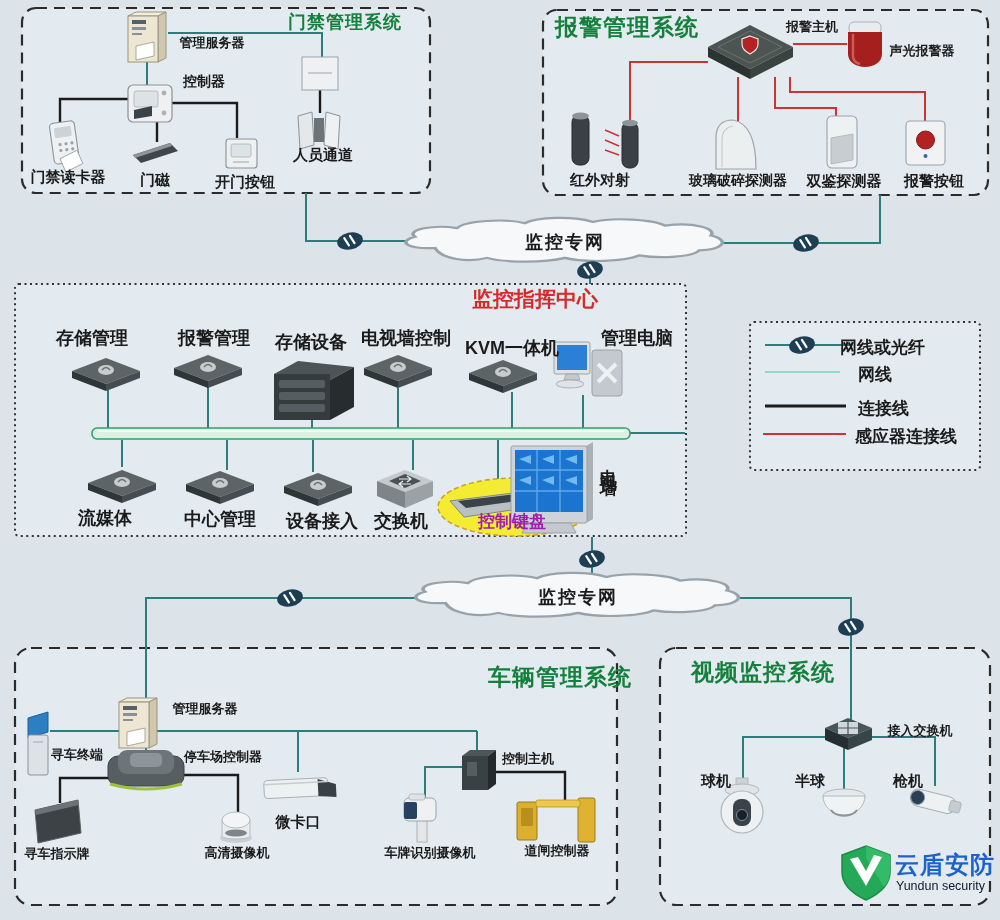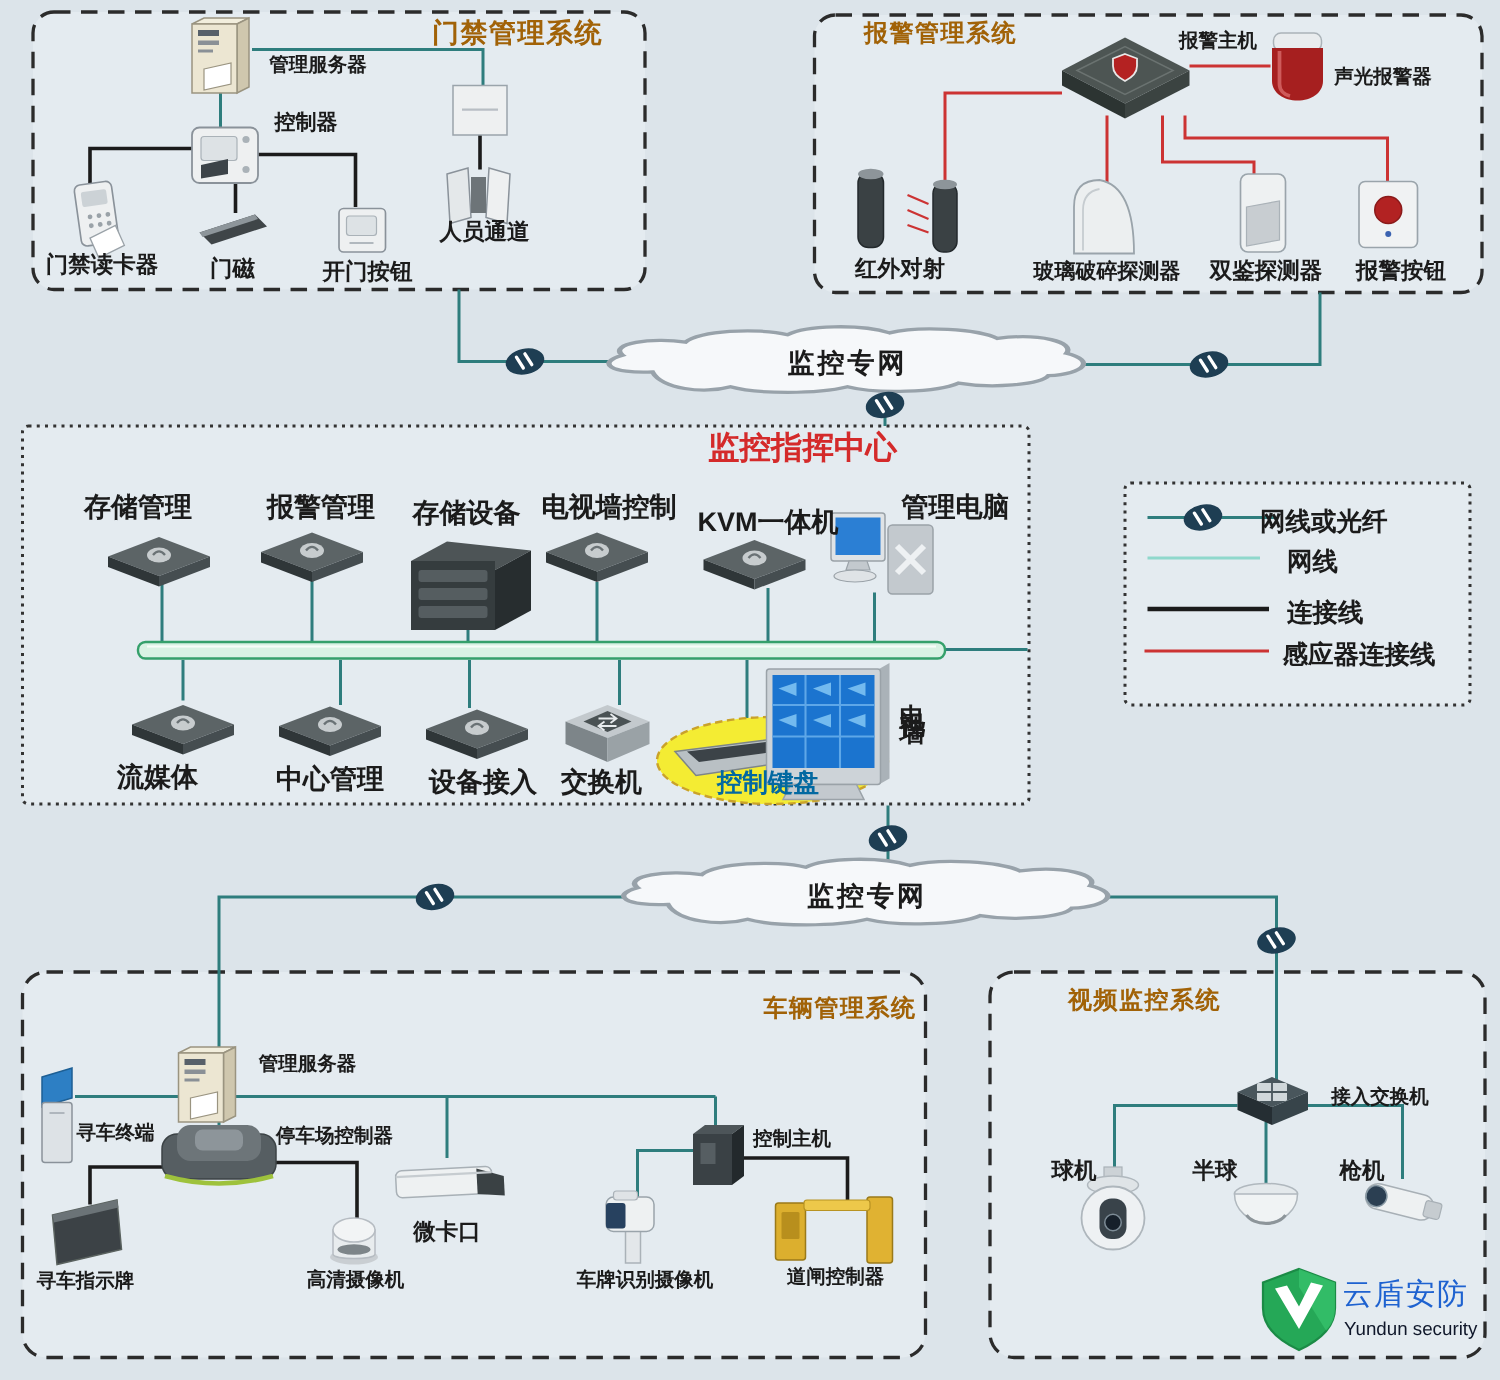--- a/index.html
+++ b/index.html
@@ -2,30 +2,30 @@
 <html><head>
 <meta charset="utf-8">
 <style>
   html,body{margin:0;padding:0;}
   #stage{position:relative;width:1000px;height:920px;background:#dce4ea;overflow:hidden;
          font-family:"Liberation Sans",sans-serif;}
   #gfx{position:absolute;left:0;top:0;}
   .lb{position:absolute;transform:translateX(-50%);white-space:nowrap;font-weight:bold;
       color:#1b1b1b;font-size:14px;line-height:1.1;}
   .lb-left{position:absolute;white-space:nowrap;font-weight:bold;color:#1b1b1b;font-size:17px;}
-  .title{color:#a16207;font-size:18px;letter-spacing:1px;}
-  .t19{font-size:16px;font-family:Liberation Mono, monospace;}
+  .title{color:#15803d;font-size:18px;letter-spacing:1px;}
+  .t19{font-size:23px;}
   .t21{font-size:21px;color:#d42a2a;}
   .s13{font-size:13px;}
   .s15{font-size:15px;}
   .s18{font-size:18px;}
-  .blue{color:#0369a1;font-size:17px;}
+  .blue{color:#a21caf;font-size:17px;}
   .vert{writing-mode:vertical-rl;transform:none;letter-spacing:5px;font-size:17px;}
   .cloudlb{font-size:18px;letter-spacing:2px;}
-  .logo-cn{position:absolute;font-weight:normal;font-size:20px;color:#1e62d0;letter-spacing:1px;}
+  .logo-cn{position:absolute;font-weight:bold;font-size:24px;color:#1e62d0;letter-spacing:1px;}
   .logo-en{position:absolute;font-size:12.5px;color:#0f172a;}
 </style>
 </head>
 <body>
 
 <div id="stage">
 <svg id="gfx" width="1000" height="920" viewBox="0 0 1000 920">
 <defs>
   <g id="netbox">
     <polygon points="-34,0 0,-13 34,0 0,13" fill="#5c6466"></polygon>

